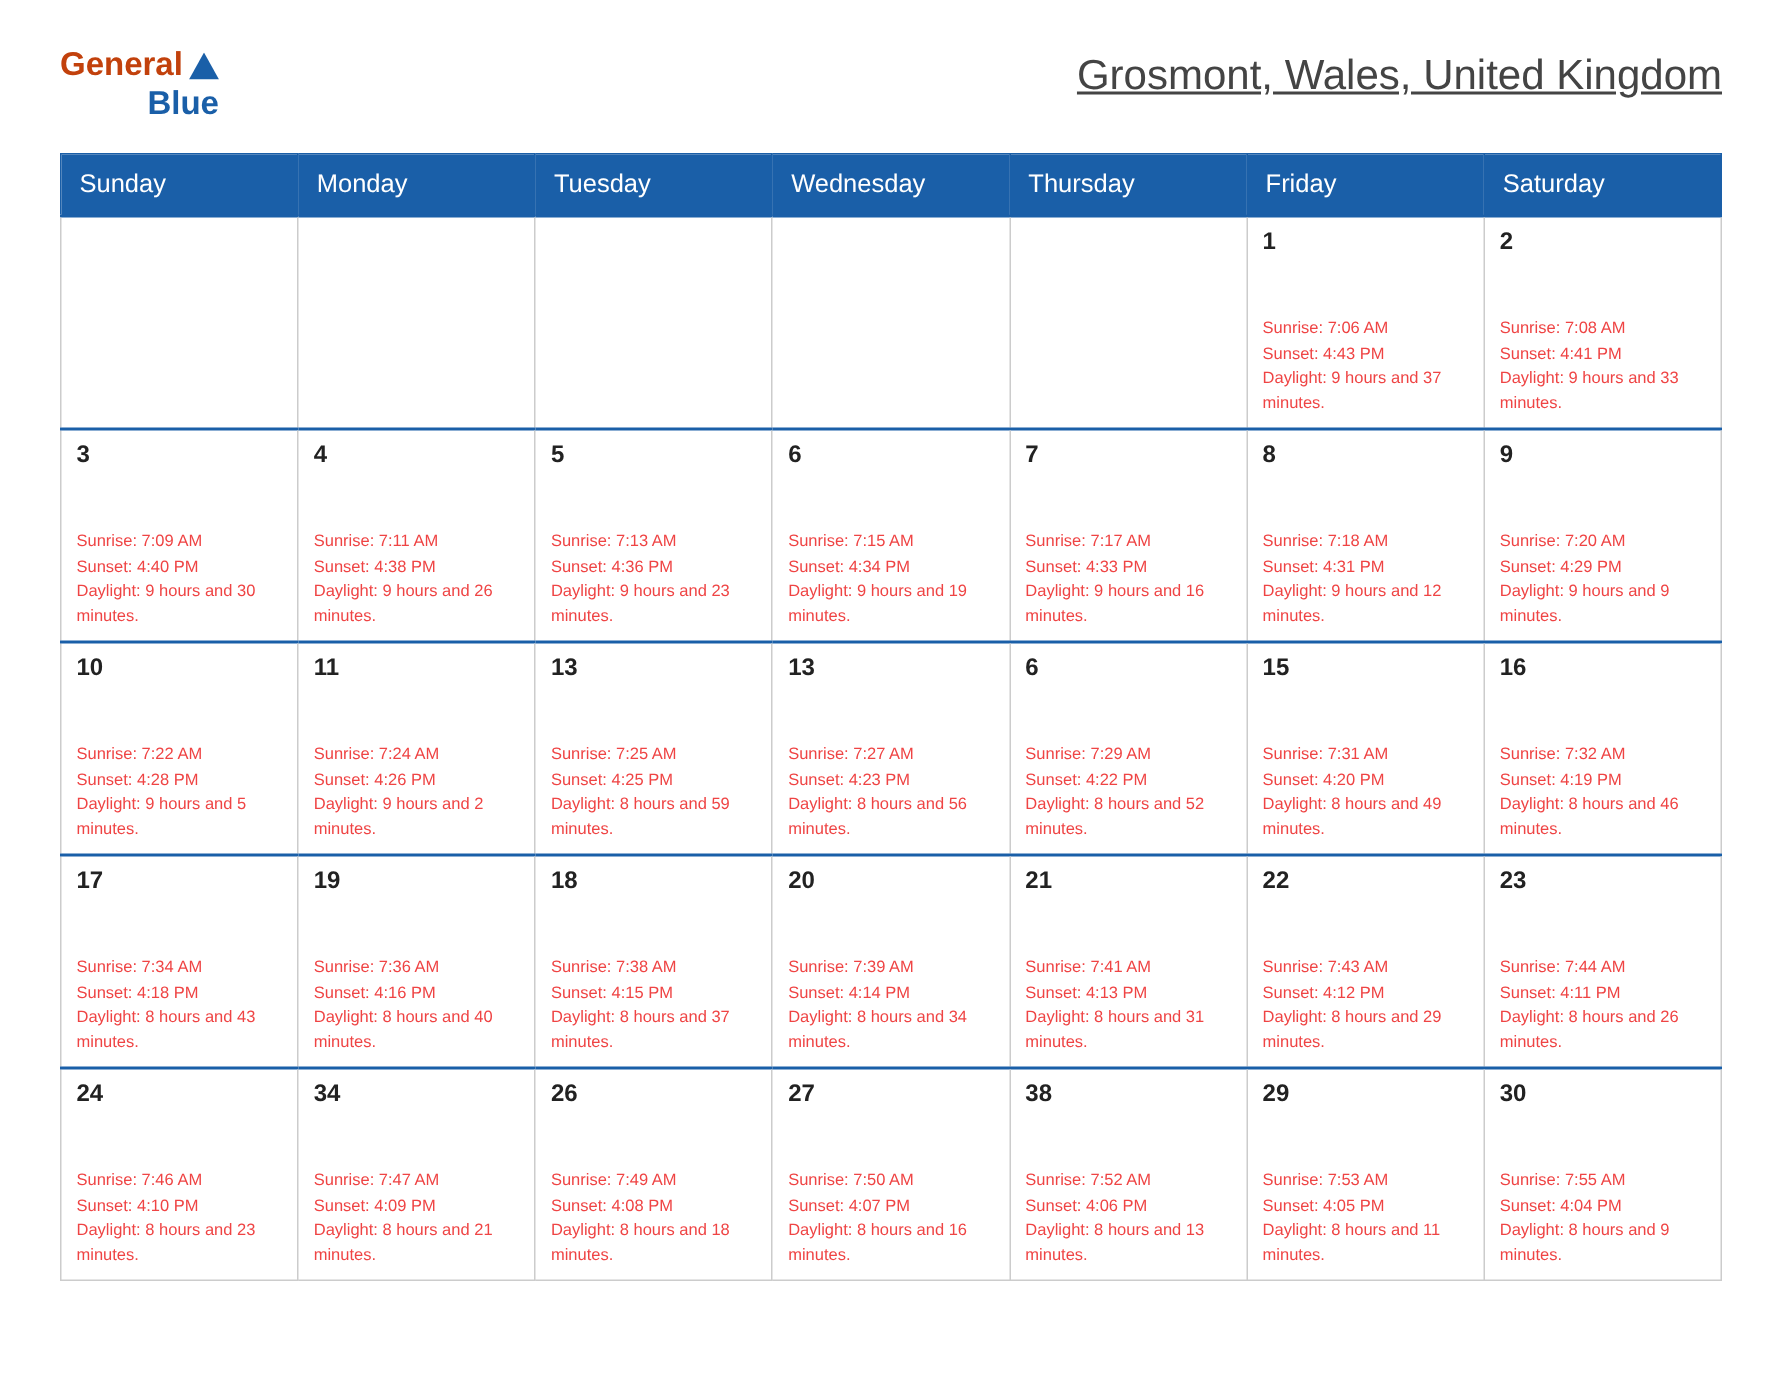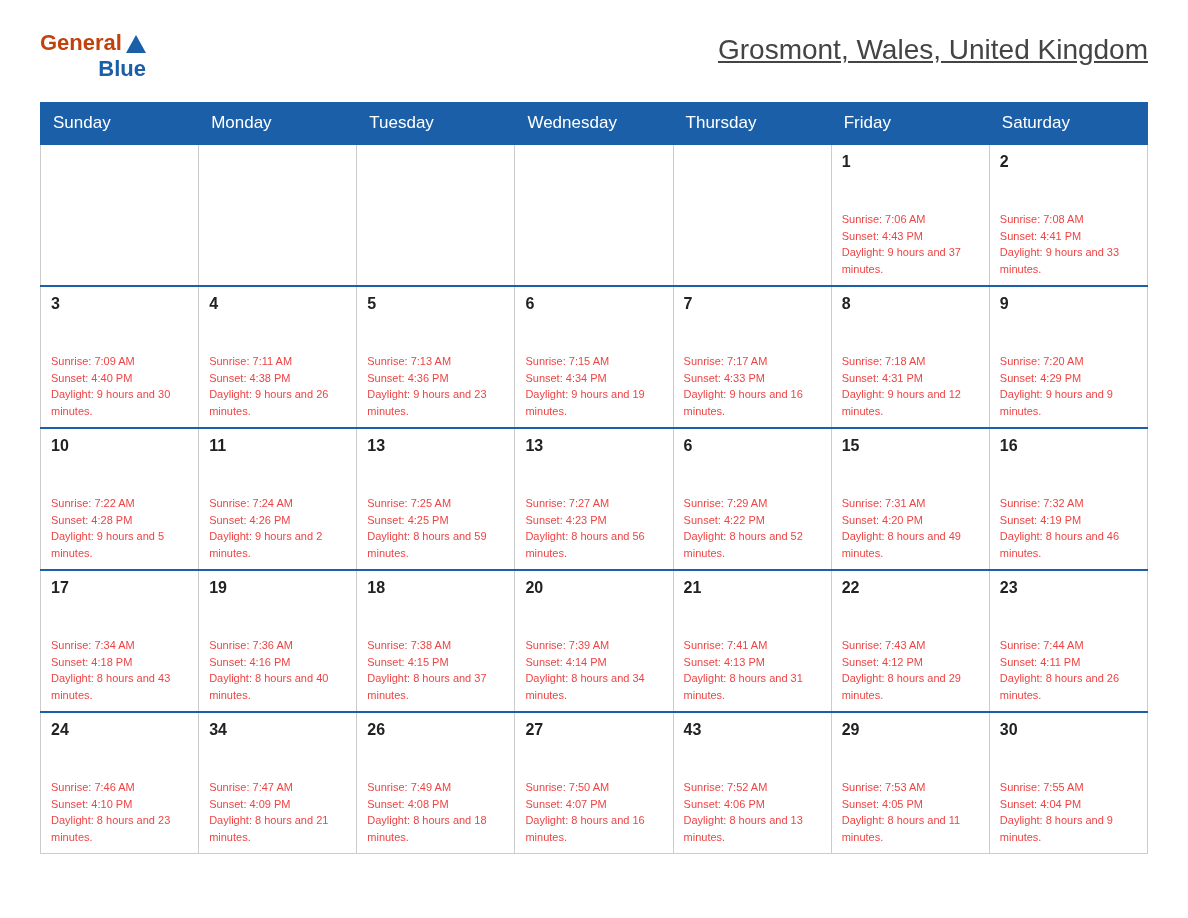--- a/index.html
+++ b/index.html
@@ -243,21 +243,21 @@
         </td>
         <td>
           <span class="day-number">26</span>
           <div class="day-info">Sunrise: 7:49 AM<br>Sunset: 4:08 PM<br>Daylight: 8 hours and 18 minutes.</div>
         </td>
         <td>
           <span class="day-number">27</span>
           <div class="day-info">Sunrise: 7:50 AM<br>Sunset: 4:07 PM<br>Daylight: 8 hours and 16 minutes.</div>
         </td>
         <td>
-          <span class="day-number">43</span>
+          <span class="day-number">38</span>
           <div class="day-info">Sunrise: 7:52 AM<br>Sunset: 4:06 PM<br>Daylight: 8 hours and 13 minutes.</div>
         </td>
         <td>
           <span class="day-number">29</span>
           <div class="day-info">Sunrise: 7:53 AM<br>Sunset: 4:05 PM<br>Daylight: 8 hours and 11 minutes.</div>
         </td>
         <td>
           <span class="day-number">30</span>
           <div class="day-info">Sunrise: 7:55 AM<br>Sunset: 4:04 PM<br>Daylight: 8 hours and 9 minutes.</div>
         </td>

